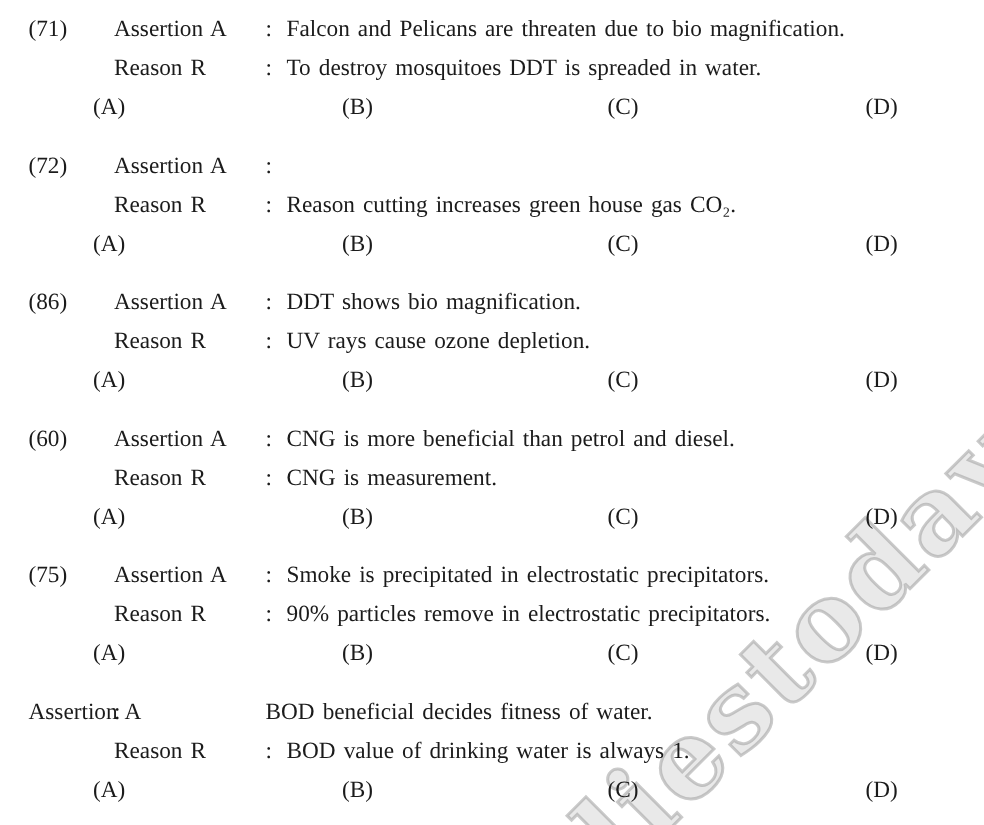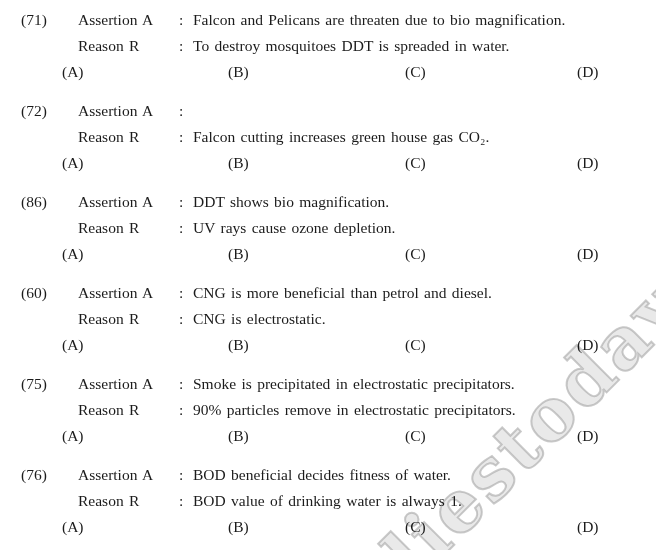--- a/index.html
+++ b/index.html
@@ -21,24 +21,23 @@
     position: relative;
     z-index: 1;
     padding-top: 7px;
   }
   .question {
     margin-bottom: 13px;
   }
   .qrow {
     display: grid;
     grid-template-columns: 57px 101px 14px auto;
-    padding-left: 5px;
+    padding-left: 19px;
     line-height: 26px;
     white-space: nowrap;
-    margin-left: 16px;
   }
   .qnum { }
   .qlabel { }
   .qcolon { }
   .qtext { }
   .opt-row {
     position: relative;
     height: 26px;
     line-height: 26px;
   }
@@ -95,21 +94,21 @@
   <div class="question">
     <div class="qrow">
       <span class="qnum">(72)</span>
       <span class="qlabel">Assertion A</span>
       <span class="qcolon">:</span>
     </div>
     <div class="qrow">
       <span class="qnum"></span>
       <span class="qlabel">Reason R</span>
       <span class="qcolon">:</span>
-      <span class="qtext">Falcon cutting increases green house gas CO₂.</span>
+      <span class="qtext">Reason cutting increases green house gas CO₂.</span>
     </div>
     <div class="opt-row">
       <span class="opt opt-a">(A)</span>
       <span class="opt opt-b">(B)</span>
       <span class="opt opt-c">(C)</span>
       <span class="opt opt-d">(D)</span>
     </div>
   </div>
 
   <div class="question">
@@ -137,21 +136,21 @@
     <div class="qrow">
       <span class="qnum">(60)</span>
       <span class="qlabel">Assertion A</span>
       <span class="qcolon">:</span>
       <span class="qtext">CNG is more beneficial than petrol and diesel.</span>
     </div>
     <div class="qrow">
       <span class="qnum"></span>
       <span class="qlabel">Reason R</span>
       <span class="qcolon">:</span>
-      <span class="qtext">CNG is electrostatic.</span>
+      <span class="qtext">CNG is measurement.</span>
     </div>
     <div class="opt-row">
       <span class="opt opt-a">(A)</span>
       <span class="opt opt-b">(B)</span>
       <span class="opt opt-c">(C)</span>
       <span class="opt opt-d">(D)</span>
     </div>
   </div>
 
   <div class="question">
@@ -170,21 +169,20 @@
     <div class="opt-row">
       <span class="opt opt-a">(A)</span>
       <span class="opt opt-b">(B)</span>
       <span class="opt opt-c">(C)</span>
       <span class="opt opt-d">(D)</span>
     </div>
   </div>
 
   <div class="question">
     <div class="qrow">
-      <span class="qnum">(76)</span>
       <span class="qlabel">Assertion A</span>
       <span class="qcolon">:</span>
       <span class="qtext">BOD beneficial decides fitness of water.</span>
     </div>
     <div class="qrow">
       <span class="qnum"></span>
       <span class="qlabel">Reason R</span>
       <span class="qcolon">:</span>
       <span class="qtext">BOD value of drinking water is always 1.</span>
     </div>

